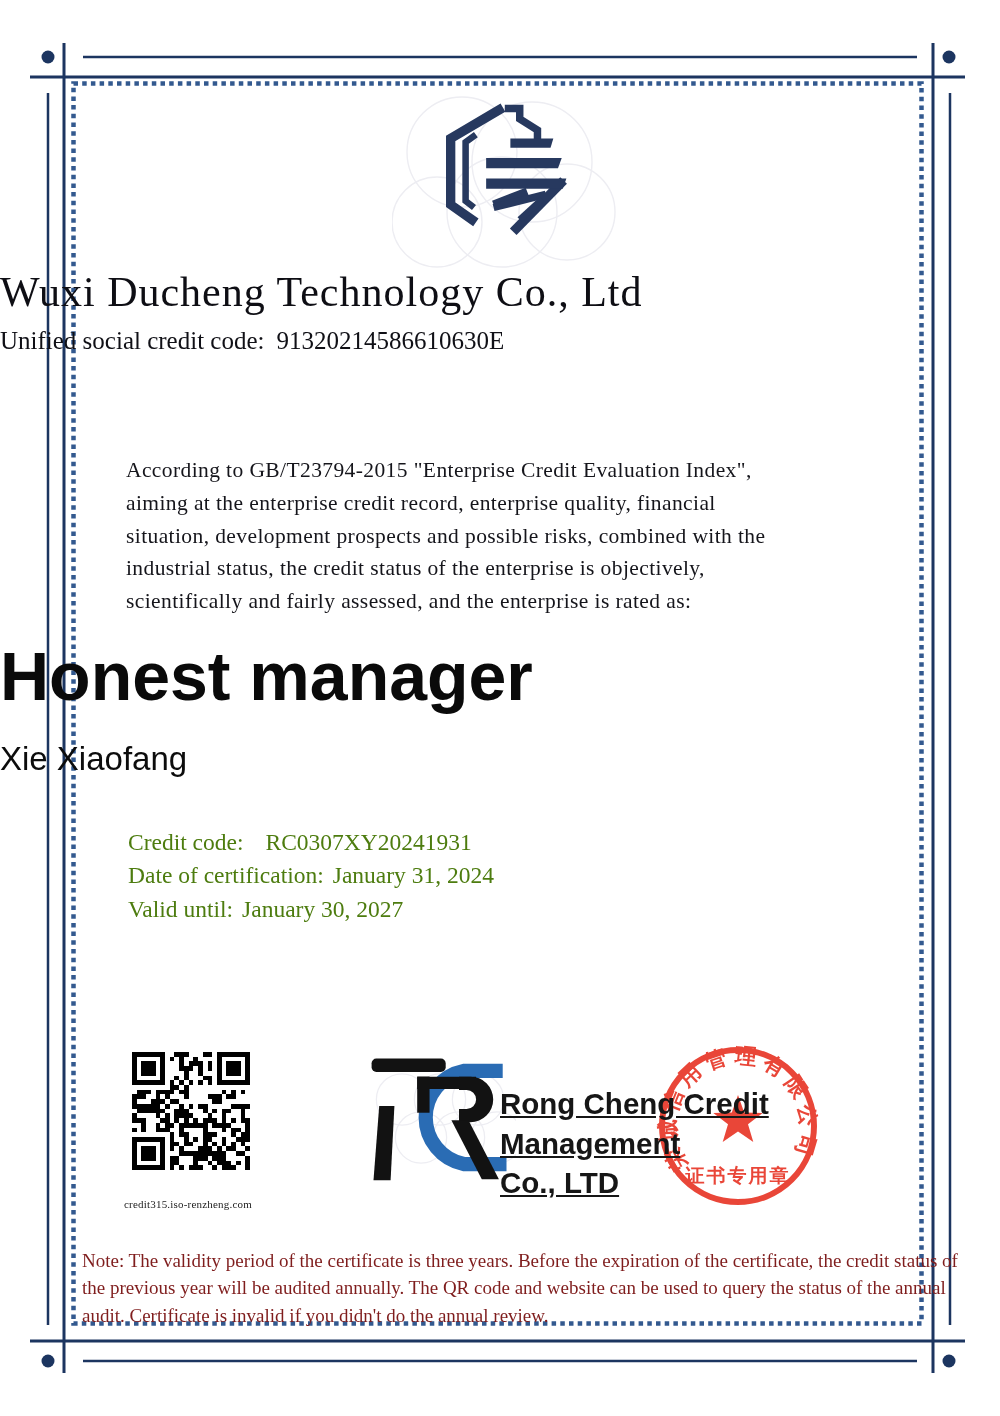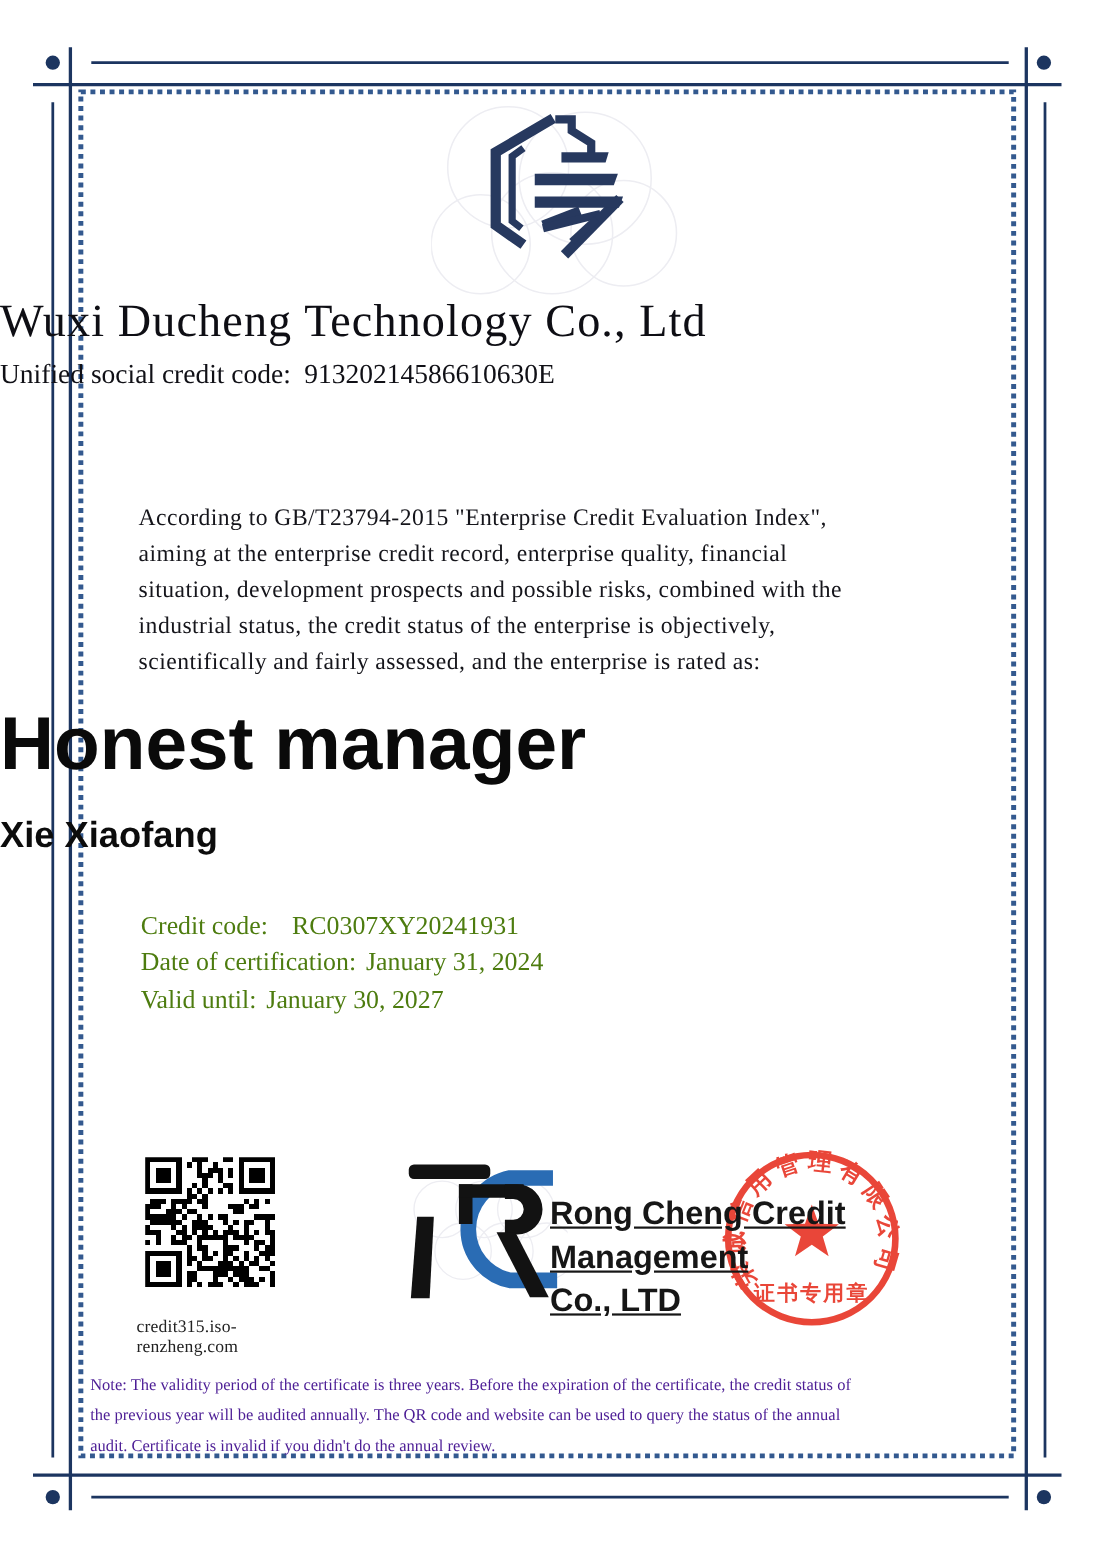--- a/index.html
+++ b/index.html
@@ -12,32 +12,32 @@
   .sans{font-family:"Liberation Sans", sans-serif;}
 
   #company-name{top:266px;font-size:42px;line-height:52px;letter-spacing:1px;color:#0e0e14;}
   #uscc{top:322px;font-size:25px;line-height:38px;color:#101016;}
   #uscc .v{margin-left:12px;}
 
   #description{left:126px;top:454px;font-size:21.5px;line-height:32.8px;letter-spacing:0.4px;color:#15151b;}
   #description div{white-space:nowrap;}
 
   #rating{top:634px;font-size:68px;line-height:84px;font-weight:bold;color:#0a0a0a;letter-spacing:0px;}
-  #person{top:736px;font-size:33px;line-height:46px;font-weight:bold;color:#0c0c0c;}
+  #person{top:736px;font-size:33px;line-height:46px;font-weight:normal;color:#0c0c0c;}
 
   #details{left:128px;top:826px;font-size:23.5px;line-height:33.4px;color:#4d7c0f;}
   #details .v{margin-left:9px;}
   #details .v-wide{margin-left:22px;}
 
-  #qr-caption{left:124px;top:1198px;width:180px;font-size:16px;letter-spacing:0.2px;color:#222;}
+  #qr-caption{left:124px;top:1198px;width:180px;font-size:11px;letter-spacing:0.2px;color:#222;}
 
   #issuer{left:500px;top:1084px;width:446px;text-align:left;font-size:29.5px;line-height:39.5px;
           font-weight:600;color:#161616;text-decoration:underline;}
 
-  #note{left:82px;top:1247px;font-size:15px;line-height:27.4px;color:#4c1d95;}
+  #note{left:82px;top:1247px;font-size:19px;line-height:27.4px;color:#7f1d1d;}
   #note div{white-space:nowrap;}
 
   svg{display:block;}
 </style>
 </head>
 <body>
 
 <div id="page">
 
   <svg class="abs" style="left:0;top:0;" width="1000" height="1416" viewBox="0 0 1000 1416">

